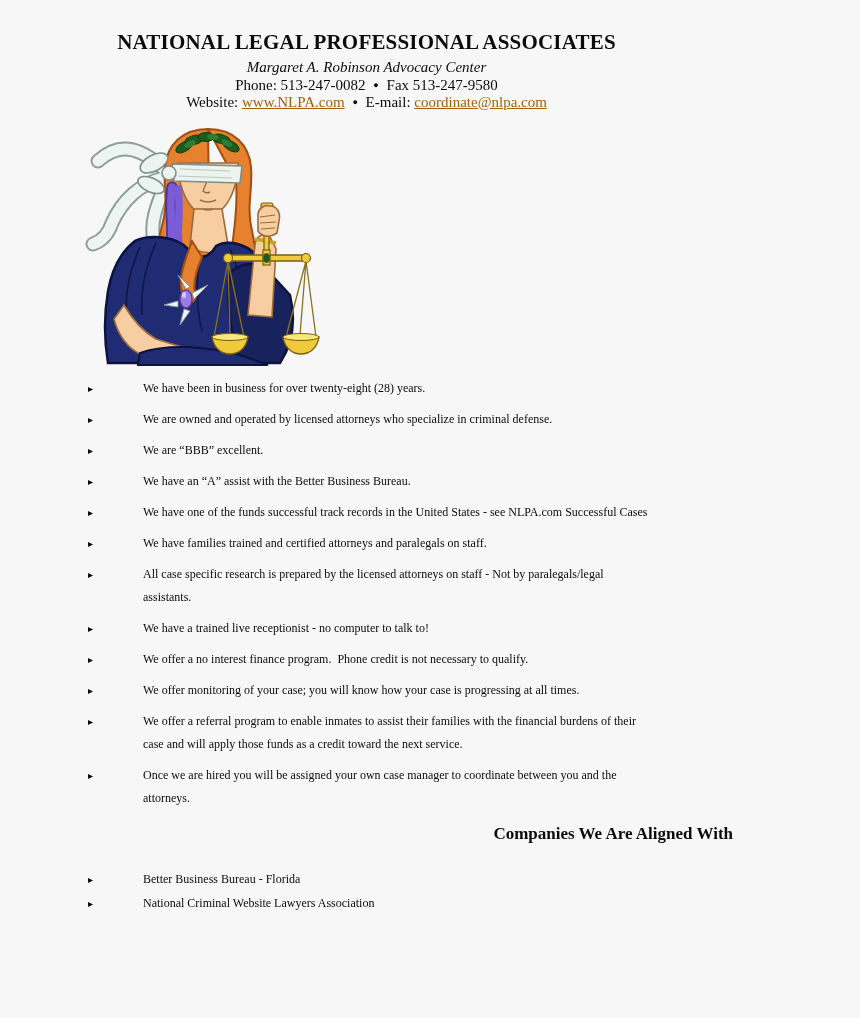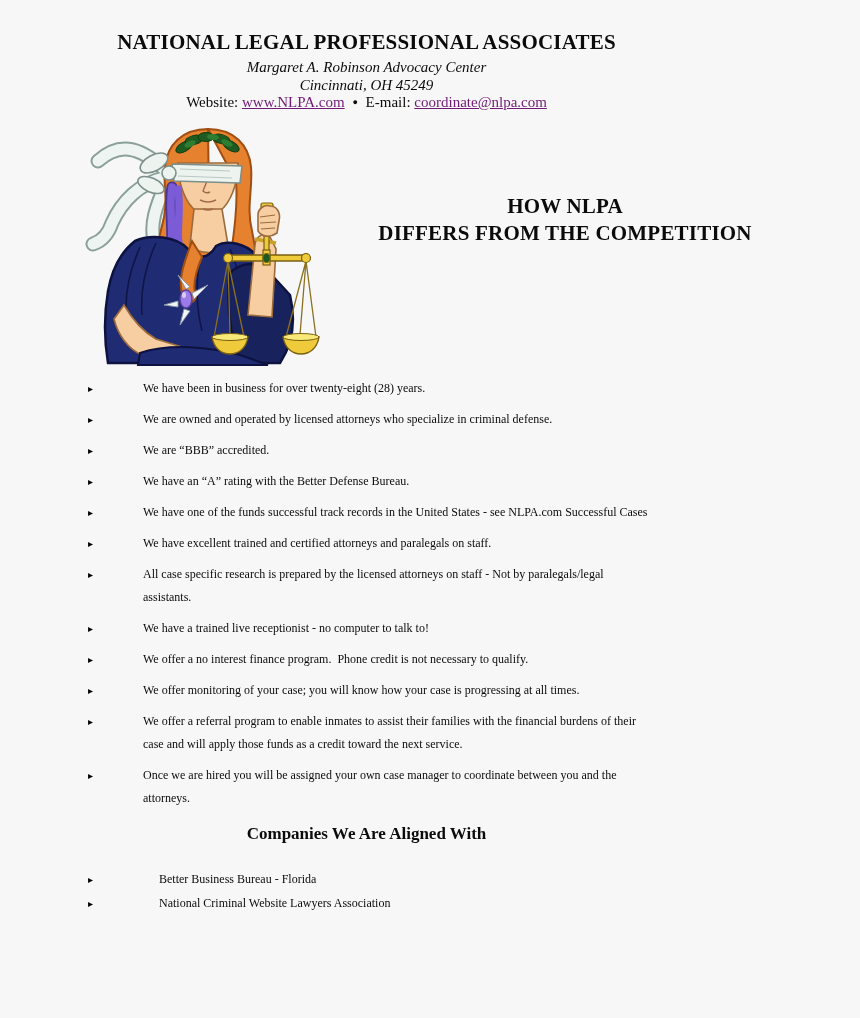--- a/index.html
+++ b/index.html
@@ -15,57 +15,63 @@
 
   
   .letterhead { text-align: center; padding-top: 30px; }
   .org-name {
     font-size: 21px; font-weight: bold; letter-spacing: 0.2px;
     margin: 0 0 5px 0; line-height: 24px;
   }
   .lh-italic { font-style: italic; font-size: 15px; line-height: 17.5px; margin: 0; }
   .lh-contact { font-size: 15px; line-height: 17px; margin: 0; }
   .sep-dot { font-size: 9px; vertical-align: 2px; padding: 0 4px; }
-  a.lh-link { color: #701a75; cursor: pointer; }
+  a.lh-link { color: #a16207; cursor: pointer; }
 
   
   .hero { position: relative; height: 262px; }
   .justice { position: absolute; left: 80px; top: 12px; width: 255px; height: 245px; }
   .doc-title {
     position: absolute; left: 350px; top: 82px; width: 430px;
     text-align: center; font-size: 21px; font-weight: bold;
     line-height: 27px; margin: 0; letter-spacing: 0.2px;
   }
 
   
   .points { list-style: none; margin: 4px 0 0 0; padding: 0 82px 0 88px; }
   .point { display: flex; margin-bottom: 8px; }
   .point .marker {
     flex: 0 0 55px; font-family: "DejaVu Sans", sans-serif;
     font-size: 10px; line-height: 23px; color: #000;
   }
   .point .text { flex: 1; font-size: 12px; line-height: 23px; white-space: pre-wrap; }
 
   .aligned-heading {
-    text-align: center; font-size: 17px; font-weight: bold;
+    text-align: right; font-size: 17px; font-weight: bold;
     margin: 14px 0 24px 0; line-height: 20px;
   }
   .companies { list-style: none; margin: 0; padding: 0 82px 0 88px; }
   .companies .point { margin-bottom: 1px; }
-  .companies .text { line-height: 22px; margin-left: 16px; }
+  .companies .text { line-height: 22px; }
 </style>
 </head>
 <body>
 
 <div class="page">
 
   <header class="letterhead">
     <h1 class="org-name">NATIONAL LEGAL PROFESSIONAL ASSOCIATES</h1>
     <p class="lh-italic">Margaret A. Robinson Advocacy Center</p>
-    <p class="lh-italic">Cincinnati, OH 45249</p>
+    <p class="lh-contact">
+      <span>Phone:</span>
+      <span>513-247-0082</span>
+      <span class="sep-dot">●</span>
+      <span>Fax</span>
+      <span>513-247-9580</span>
+    </p>
     <p class="lh-contact">
       <span>Website:</span>
       <a class="lh-link" href="#">www.NLPA.com</a>
       <span class="sep-dot">●</span>
       <span>E-mail:</span>
       <a class="lh-link" href="#">coordinate@nlpa.com</a>
     </p>
   </header>
 
   <section class="hero">
@@ -175,56 +181,52 @@
         <rect x="183" y="127" width="7" height="15" fill="#EFCB3B" stroke="#7A6010" stroke-width="1.2"></rect>
         <ellipse cx="186.5" cy="135" rx="3.5" ry="4.5" fill="#1E5B20" stroke="#7A6010" stroke-width="1"></ellipse>
 
         <path d="M132,214 L168,214 C166,226 158,231 150,231 C142,231 134,226 132,214 Z" fill="#EFCB3B" stroke="#7A6010" stroke-width="1.4"></path>
         <ellipse cx="150" cy="214" rx="18" ry="3.5" fill="#F7E877" stroke="#7A6010" stroke-width="1"></ellipse>
         <path d="M203,214 L239,214 C237,226 229,231 221,231 C213,231 205,226 203,214 Z" fill="#EFCB3B" stroke="#7A6010" stroke-width="1.4"></path>
         <ellipse cx="221" cy="214" rx="18" ry="3.5" fill="#F7E877" stroke="#7A6010" stroke-width="1"></ellipse>
       </g>
     </svg>
 
-    <h2 class="doc-title">
-      <span>HOW NLPA</span><br>
-      <span>DIFFERS FROM THE COMPETITION</span>
-    </h2>
   </section>
 
   <ul class="points">
 
       <li class="point">
         <span class="marker">▸</span>
         <span class="text">We have been in business for over twenty-eight (28) years.</span>
       </li>
 
       <li class="point">
         <span class="marker">▸</span>
         <span class="text">We are owned and operated by licensed attorneys who specialize in criminal defense.</span>
       </li>
 
       <li class="point">
         <span class="marker">▸</span>
-        <span class="text">We are “BBB” accredited.</span>
-      </li>
-
-      <li class="point">
-        <span class="marker">▸</span>
-        <span class="text">We have an “A” rating with the Better Defense Bureau.</span>
+        <span class="text">We are “BBB” excellent.</span>
+      </li>
+
+      <li class="point">
+        <span class="marker">▸</span>
+        <span class="text">We have an “A” assist with the Better Business Bureau.</span>
       </li>
 
       <li class="point">
         <span class="marker">▸</span>
         <span class="text">We have one of the funds successful track records in the United States - see NLPA.com Successful Cases</span>
       </li>
 
       <li class="point">
         <span class="marker">▸</span>
-        <span class="text">We have excellent trained and certified attorneys and paralegals on staff.</span>
+        <span class="text">We have families trained and certified attorneys and paralegals on staff.</span>
       </li>
 
       <li class="point">
         <span class="marker">▸</span>
         <span class="text">All case specific research is prepared by the licensed attorneys on staff - Not by paralegals/legal assistants.</span>
       </li>
 
       <li class="point">
         <span class="marker">▸</span>
         <span class="text">We have a trained live receptionist - no computer to talk to!</span>

